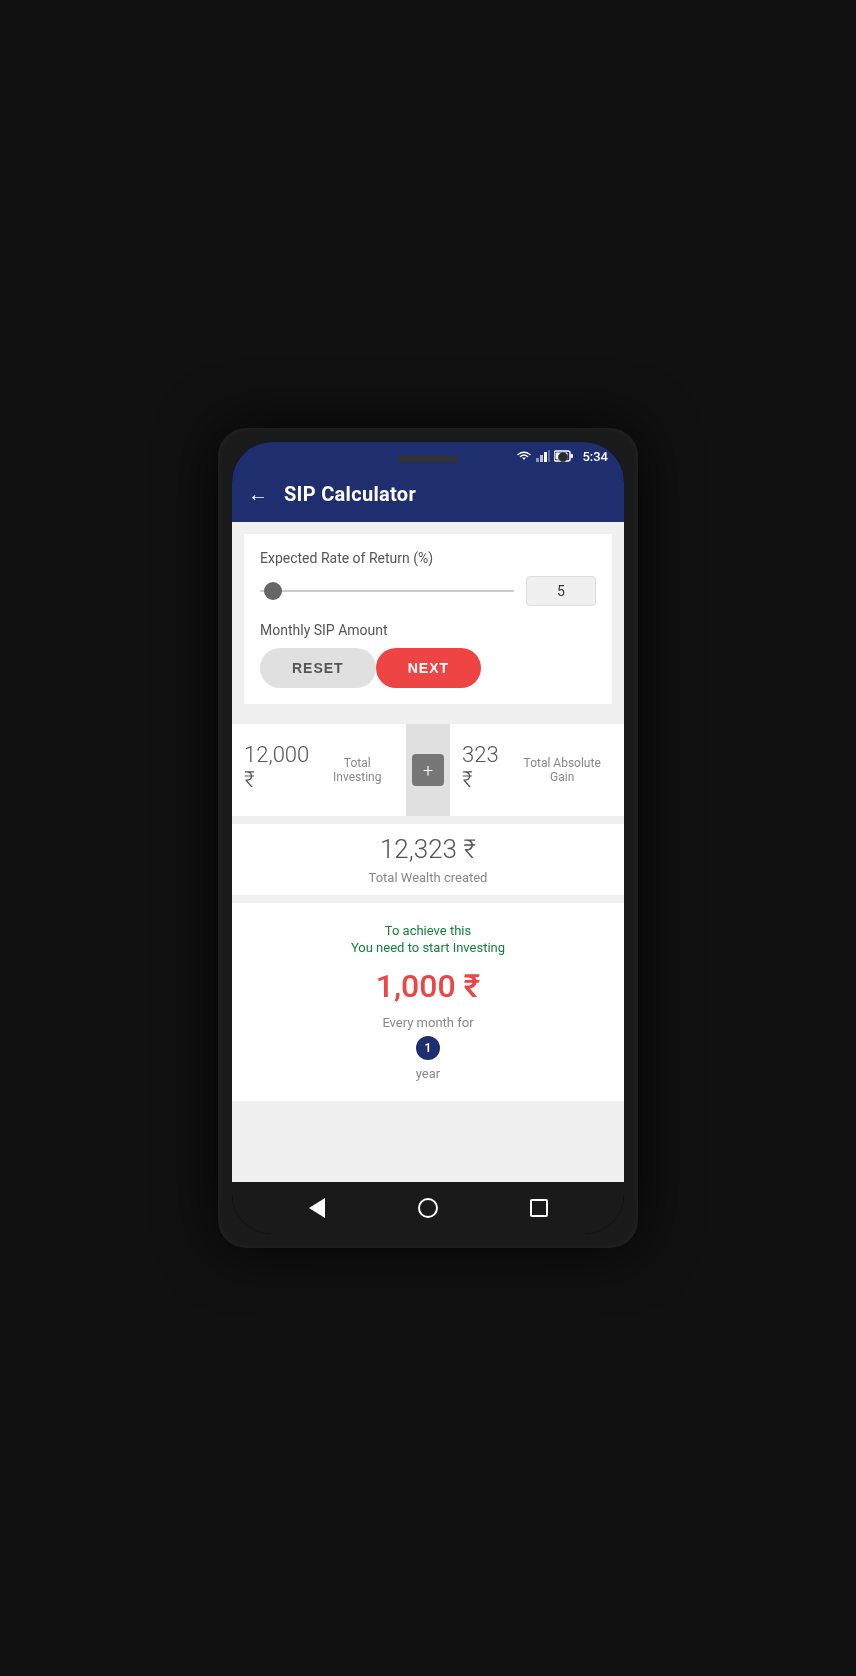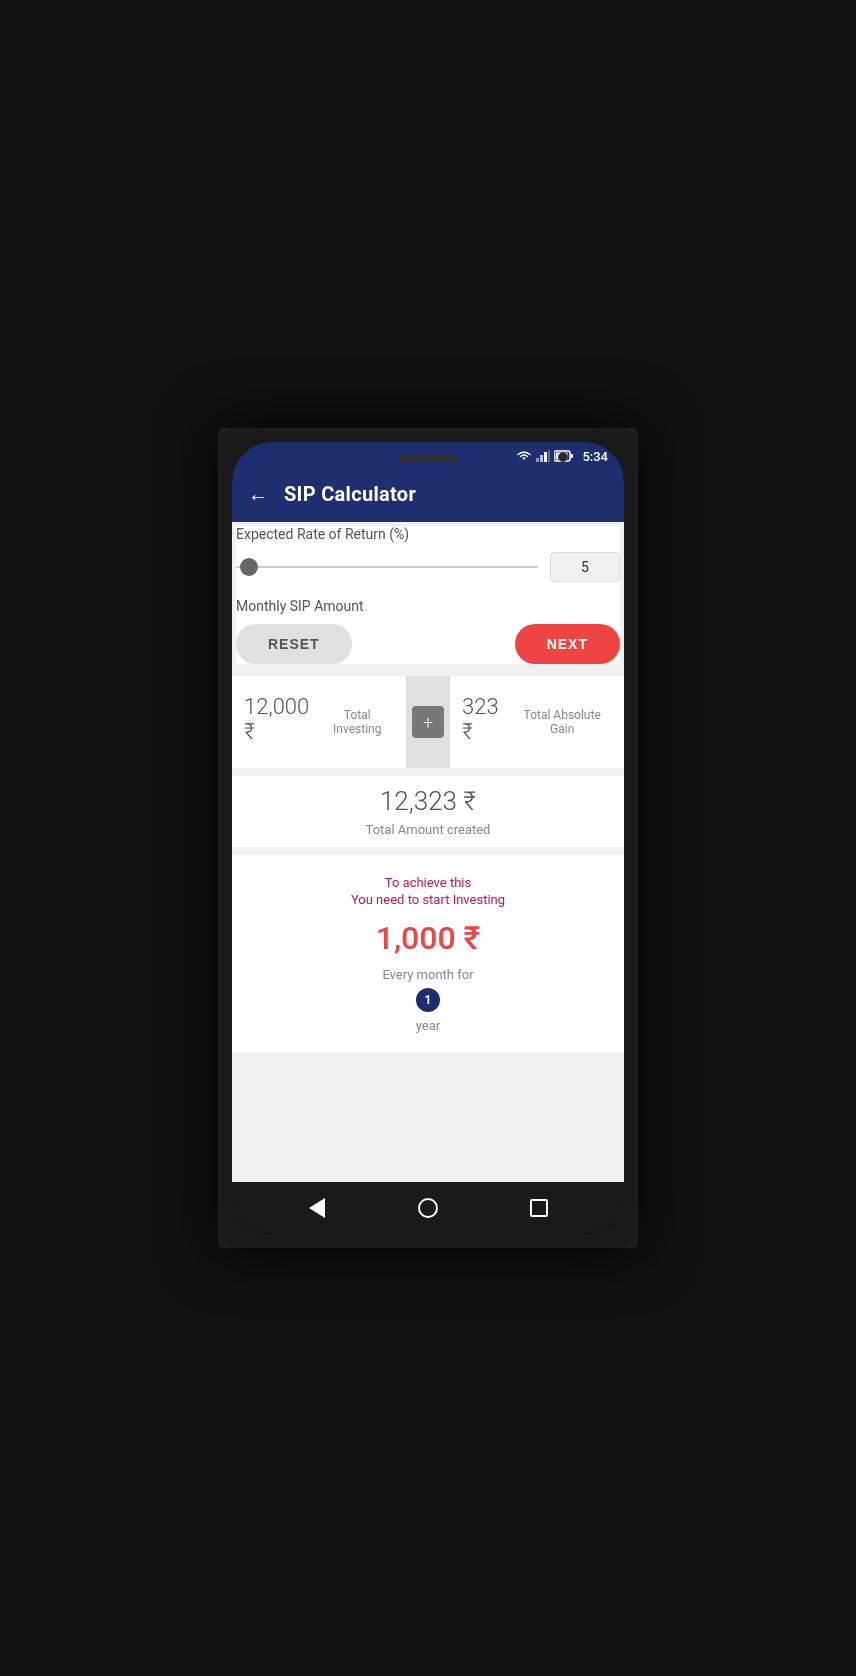--- a/index.html
+++ b/index.html
@@ -10,21 +10,21 @@
       justify-content: center;
       align-items: center;
       min-height: 100vh;
       font-family: 'Roboto', Arial, sans-serif;
     }
 
     .phone-outer {
       width: 420px;
       height: 820px;
       background: #1a1a1a;
-      border-radius: 6px;
+      border-radius: 28px;
       padding: 14px;
       box-shadow: 0 0 60px rgba(0,0,0,0.8), inset 0 0 10px rgba(255,255,255,0.05);
       position: relative;
     }
 
     .phone-inner {
       width: 100%;
       height: 100%;
       background: #000;
       border-radius: 40px;
@@ -86,21 +86,22 @@
       background: #f0f0f0;
       overflow-y: auto;
       display: flex;
       flex-direction: column;
       gap: 8px;
     }
 
     
     .calc-card {
       background: white;
-      margin: 4px;
+      padding: 16px;
+      margin: 12px;
     }
 
     .field-label {
       color: #555;
       font-size: 14px;
       margin-bottom: 10px;
       font-weight: 400;
     }
 
     .slider-row {
@@ -141,21 +142,20 @@
       border-radius: 4px;
       padding: 6px 14px;
       font-size: 14px;
       color: #333;
       min-width: 70px;
       text-align: center;
     }
 
     .buttons-row {
       display: flex;
-      justify-content: space-between;
       align-items: center;
       margin-top: 8px;
     }
 
     .btn-reset {
       background: #e0e0e0;
       border: none;
       border-radius: 24px;
       padding: 12px 32px;
       font-size: 14px;
@@ -250,21 +250,21 @@
 
     .achieve-card {
       background: white;
       padding: 20px;
       text-align: center;
       margin-bottom: 8px;
     }
 
     .achieve-text {
       font-size: 13px;
-      color: #be185d;
+      color: #15803d;
       margin-bottom: 2px;
     }
 
     .achieve-amount {
       font-size: 32px;
       color: #ef4444;
       font-weight: 500;
       margin: 12px 0 10px;
     }
 
@@ -425,21 +425,21 @@
           <div class="plus-circle">+</div>
         </div>
         <div class="summary-card">
           <div class="summary-value">323 ₹</div>
           <div class="summary-label">Total Absolute Gain</div>
         </div>
       </div>
 
       <div class="total-wealth-card">
         <div class="total-wealth-value">12,323 ₹</div>
-        <div class="total-wealth-label">Total Amount created</div>
+        <div class="total-wealth-label">Total Wealth created</div>
       </div>
 
       <div class="achieve-card">
         <div class="achieve-text">To achieve this</div>
         <div class="achieve-text">You need to start Investing</div>
         <div class="achieve-amount">1,000 ₹</div>
         <div class="achieve-period">
           <span>Every month for</span>
           <div class="year-badge">1</div>
           <span>year</span>

